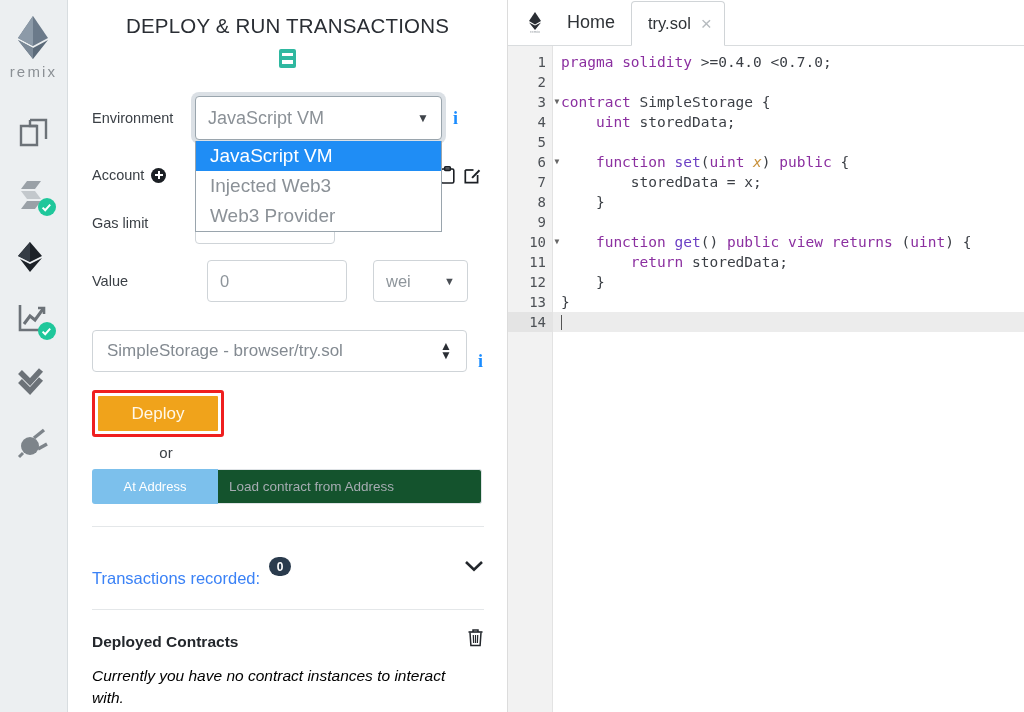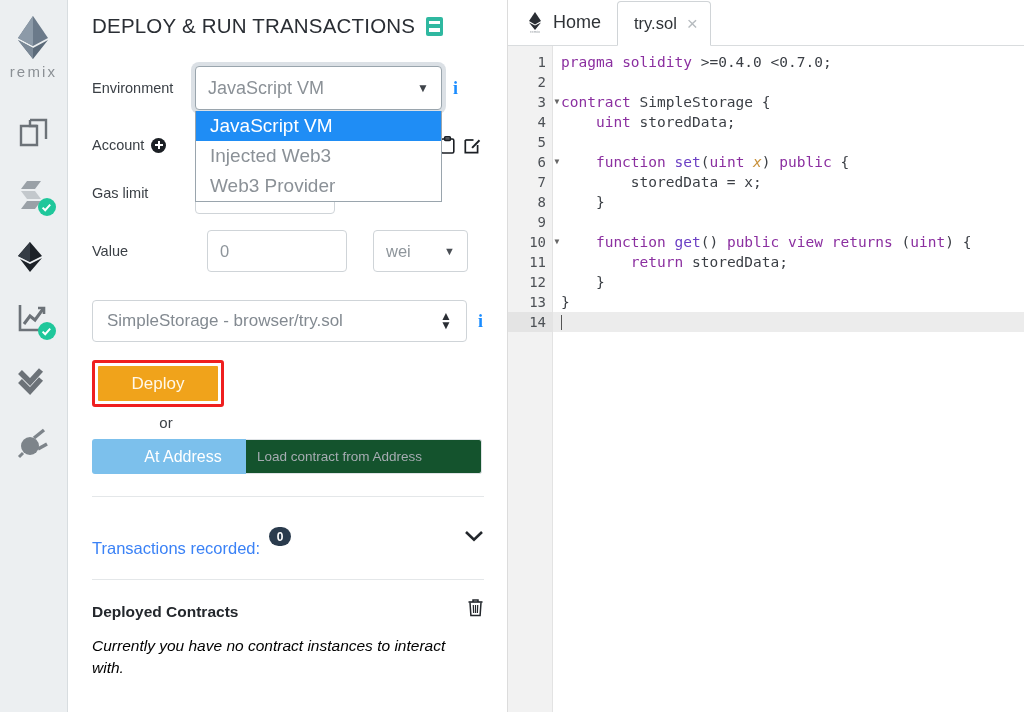--- a/index.html
+++ b/index.html
@@ -83,20 +83,21 @@
   .panel-inner { padding: 0 24px 0 24px; }
   .panel-title {
     font-size: 20.5px;
     letter-spacing: 0.2px;
     color: #2a2e34;
     margin: 14px 0 14px 0;
     display: flex;
     align-items: center;
     gap: 11px;
     font-weight: 400;
+    flex-direction: column;
   }
   .title-icon {
     width: 17px; height: 19px;
     background: #2fb8a0;
     border-radius: 2px;
     position: relative;
     display: inline-block;
   }
   .title-icon::before {
     content: "";
@@ -242,21 +243,21 @@
     font-size: 17px;
     color: #838a91;
   }
   .updown {
     margin-left: auto;
     line-height: 0.72;
     font-size: 12px;
     color: #2a2e34;
     text-align: center;
   }
-  .contract-row { display: flex; align-items: center; }
+  .contract-row { display: flex; align-items: flex-end; }
   .contract-row .info-i { margin-top: 28px; }
 
   .deploy-wrap {
     margin-top: 18px;
     width: 132px;
     border: 3px solid #ef1f1f;
     border-radius: 3px;
     padding: 1px;
     box-sizing: border-box;
   }
@@ -284,27 +285,26 @@
   .ataddr-row {
     display: flex;
     margin-top: 8px;
     width: 390px;
     height: 35px;
   }
   .ataddr-btn {
     width: 126px;
     background: #7cc0ec;
     color: #ffffff;
-    font-size: 16px;
+    font-size: 13px;
     display: flex;
     align-items: center;
     justify-content: center;
     border-radius: 3px 0 0 3px;
     cursor: pointer;
-    padding-left: 28px;
   }
   .ataddr-input {
     flex: 1;
     border: 1px solid #dfe3e6;
     border-left: none;
     border-radius: 0 3px 3px 0;
     background: #14532d;
     display: flex;
     align-items: center;
     padding-left: 11px;
@@ -393,21 +393,21 @@
     display: flex;
     align-items: flex-end;
     border-bottom: 1px solid #d9dcde;
     background: #ffffff;
     padding-left: 12px;
     box-sizing: border-box;
   }
   .home-tab {
     display: flex;
     align-items: center;
-    gap: 9px;
+    gap: 23px;
     padding: 0 16px 11px 6px;
     font-size: 18px;
     color: #2f3337;
     cursor: pointer;
   }
   .file-tab {
     display: flex;
     align-items: center;
     gap: 10px;
     height: 45px;

